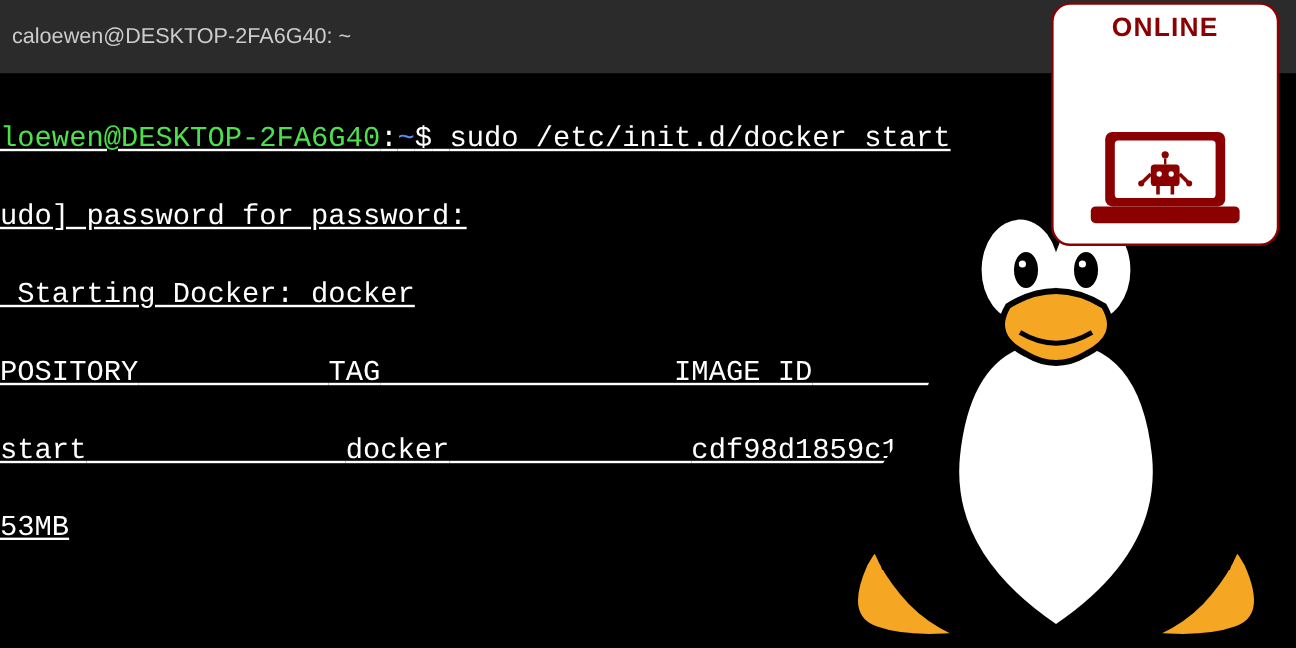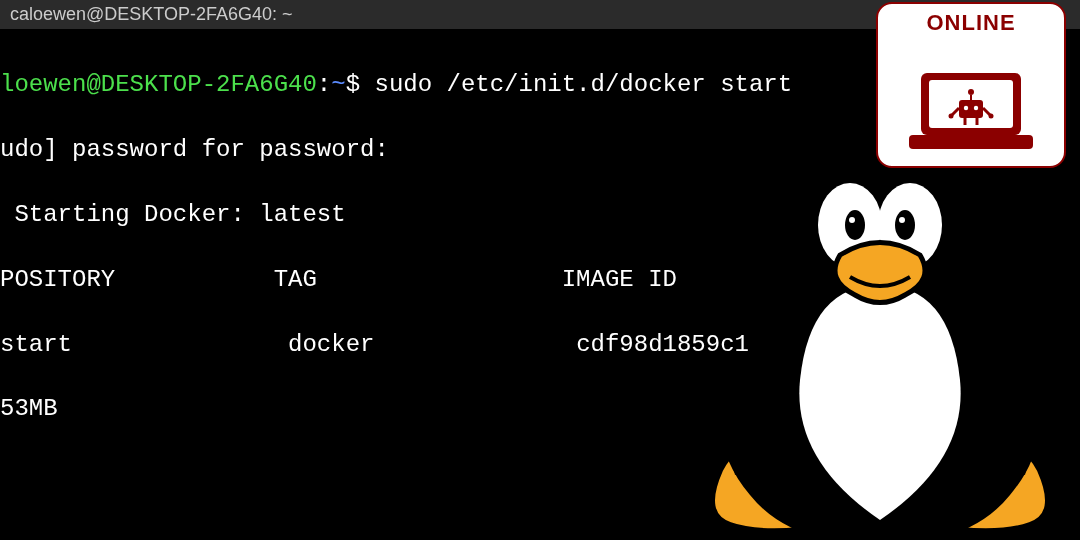--- a/index.html
+++ b/index.html
@@ -9,40 +9,40 @@
     background: #000;
     font-family: 'Consolas', 'Courier New', monospace;
     font-size: 24px;
     overflow: hidden;
     position: relative;
   }
   .titlebar {
     background: #2b2b2b;
     color: #ccc;
     font-size: 18px;
-    padding: 4px 10px;
+    padding: 20px 10px;
     font-family: 'Segoe UI', sans-serif;
   }
   .terminal {
     padding: 8px 0 0 0;
     line-height: 1.35;
     color: #fff;
     white-space: pre;
   }
-  .line { white-space: pre; }
+  .line { white-space: pre; text-decoration: underline; }
   .green { color: #4CE04C; }
   .blue  { color: #5C8CFF; }
   .white { color: #ffffff; }
 
   .badge {
     position: absolute;
     top: 2px;
     right: 14px;
     width: 190px;
-    height: 166px;
+    height: 203px;
     background: #fff;
     border: 2px solid #8b0000;
     border-radius: 16px;
     display: flex;
     flex-direction: column;
     align-items: center;
     justify-content: space-between;
     padding: 6px 6px 8px 6px;
     z-index: 30;
   }
@@ -67,21 +67,21 @@
 </head>
 <body>
 
 <div class="titlebar">
   <span>caloewen@DESKTOP-2FA6G40: ~</span>
 </div>
 
 <div class="terminal">
 <div class="line"><span class="green">loewen@DESKTOP-2FA6G40</span><span class="white">:</span><span class="blue">~</span><span class="white">$</span><span class="white"> </span><span class="white">sudo /etc/init.d/docker start</span></div>
 <div class="line white">udo] password for password:</div>
-<div class="line white"> Starting Docker: latest</div>
+<div class="line white"> Starting Docker: docker</div>
 <div class="line white"><span>POSITORY</span>           <span>TAG</span>                 <span>IMAGE ID</span>            <span>CREAT</span></div>
 <div class="line white"><span>start</span>               <span>docker</span>              <span>cdf98d1859c1</span>        <span>3 wee</span></div>
 <div class="line white">53MB</div>
 
 
 
 
 
 
 

